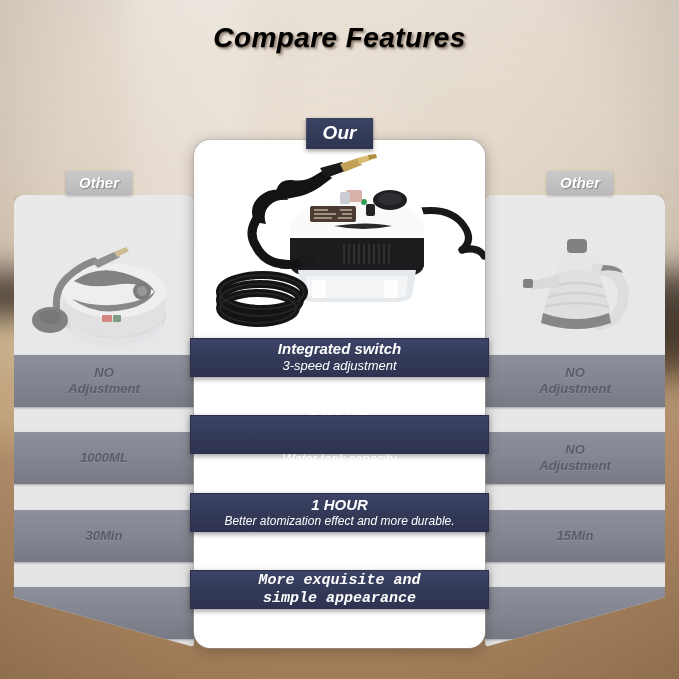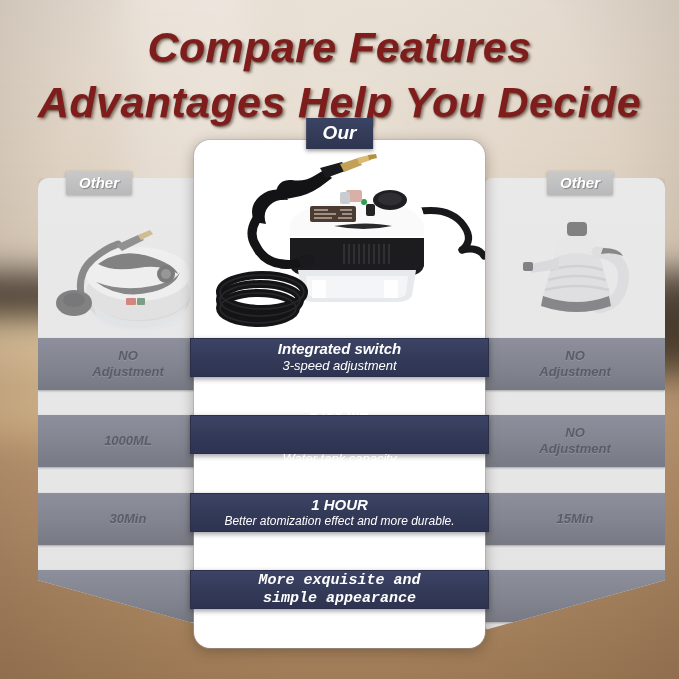--- a/index.html
+++ b/index.html
@@ -56,40 +56,39 @@
   }
 
   
   .title {
     position:absolute; left:0; right:0; top:20px;
     text-align:center;
     z-index:6;
     pointer-events:none;
   }
   .title div {
-    font-size:43px;
+    font-size:28px;
     font-weight:bold;
     font-style:italic;
-    color:#7f1d1d;
+    color:#000000;
     letter-spacing:.4px;
     line-height:1.28;
     text-shadow:
       2px 2px 3px rgba(60,40,25,.55),
       0 1px 1px rgba(70,50,30,.45);
   }
 
   
   .panel {
     position:absolute;
-    top:178px;
+    top:195px;
     height:452px;
     background:linear-gradient(180deg,#e9e9ea 0%,#e6e6e7 70%,#e2e2e3 100%);
     z-index:2;
     box-shadow:0 2px 7px rgba(70,55,40,.30);
-    margin-left:24px;
   }
   .panel-left  { left:14px;  width:180px;  border-radius:10px 6px 4px 14px;
                  clip-path: polygon(0 0, 100% 0, 100% 100%, 0 89%); }
   .panel-right { right:14px; width:180px;  border-radius:6px 10px 14px 4px;
                  clip-path: polygon(0 0, 100% 0, 100% 89%, 0 100%); }
 
   
   .side-rows { position:absolute; left:0; right:0; top:0; }
   .side-cell {
     position:absolute;
@@ -196,21 +195,20 @@
     <div class="bg-shape bg-window2"></div>
     <div class="bg-shape bg-cab-l"></div>
     <div class="bg-shape bg-cab-r"></div>
     <div class="bg-shape bg-counter"></div>
   </div>
   <div class="bg-vig"></div>
 </div>
 
 <div class="title">
   <div>Compare Features</div>
-  <div>Advantages Help You Decide</div>
 </div>
 
 <div class="panel panel-left">
   <div class="side-imgwrap">
     <svg viewBox="0 0 180 130" width="180" height="130">
       <g opacity="0.55">
 
         <ellipse cx="100" cy="92" rx="52" ry="28" fill="#dcdcdd"></ellipse>
         <path d="M48 92 a52 28 0 0 0 104 0 l0 6 a52 30 0 0 1 -104 0 z" fill="#cfcfd0"></path>
 

